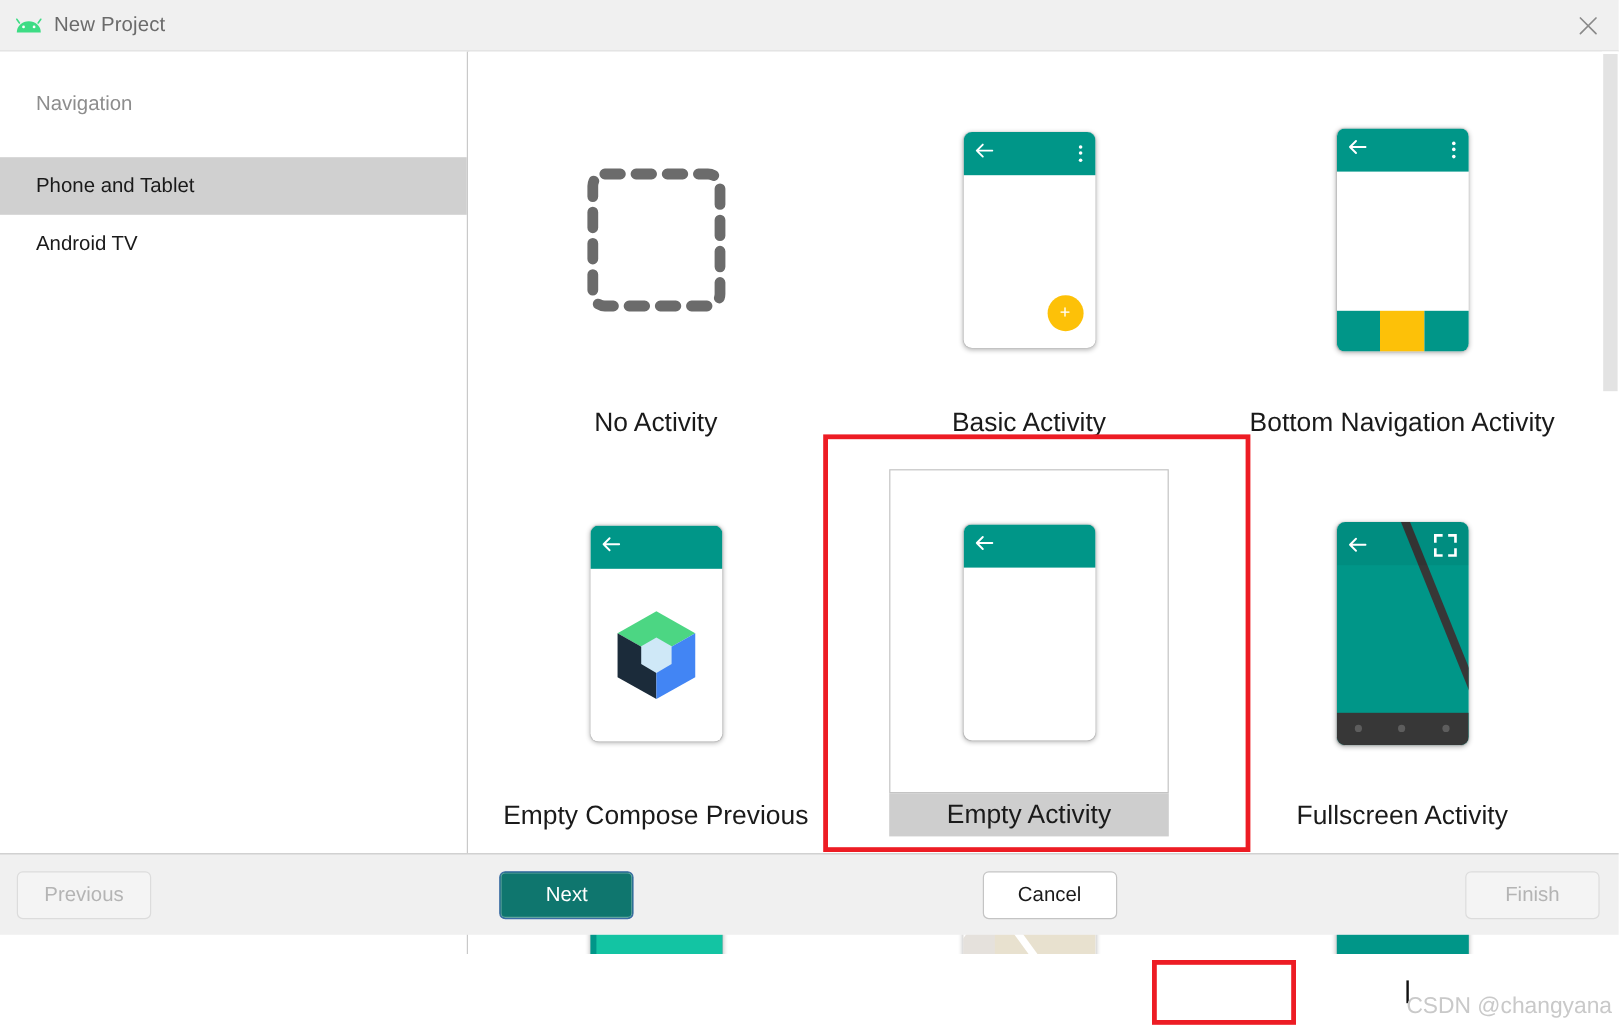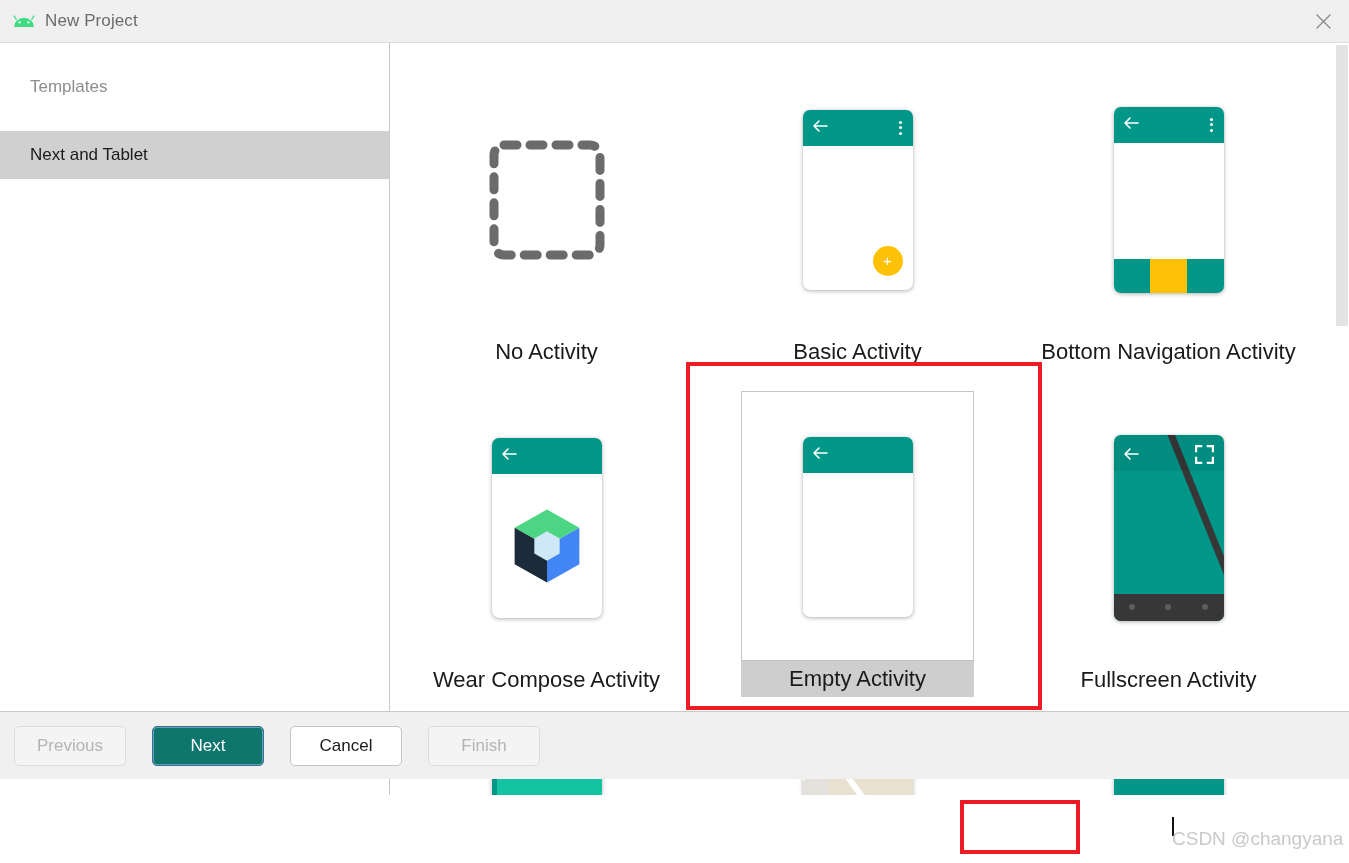--- a/index.html
+++ b/index.html
@@ -305,21 +305,21 @@
 
   
   .footer {
     position: absolute;
     left: 0; bottom: 0;
     width: 1349px; height: 68px;
     background: #f0f0f0;
     border-top: 1px solid #c9c9c9;
     display: flex;
     align-items: center;
-    justify-content: flex-start;
+    justify-content: space-between;
     padding-right: 16px;
     gap: 12px;
   }
   .btn {
     height: 40px;
     min-width: 112px;
     border-radius: 5px;
     font-size: 17px;
     display: flex;
     align-items: center;
@@ -391,23 +391,26 @@
     </div>
     <div class="title-text">New Project</div>
     <div class="titlebar-close">
       <svg width="17" height="17" viewBox="0 0 17 17">
         <path d="M2 2 L15 15 M15 2 L2 15" stroke="#8a8a8a" stroke-width="1.4" stroke-linecap="round"></path>
       </svg>
     </div>
   </div>
 
   <div class="sidebar">
-    <div class="sidebar-header">Templates</div>
+    <div class="sidebar-header">Navigation</div>
     <div class="sidebar-item selected">
-      <span>Next and Tablet</span>
+      <span>Phone and Tablet</span>
+    </div>
+    <div class="sidebar-item">
+      <span>Android TV</span>
     </div>
   </div>
 
   <div class="main">
     <div class="grid">
 
       <div class="grid-row">
 
         <div class="cell">
           <div class="thumb-wrap">
@@ -481,21 +484,21 @@
               <div style="position:absolute;inset:36px 0 0 0;display:flex;align-items:center;justify-content:center;">
                 <svg class="compose-logo" viewBox="0 0 100 108">
                   <polygon points="50,2 96,28 50,54 4,28" fill="#4CD683"></polygon>
                   <polygon points="4,28 50,54 50,106 4,80" fill="#1B2B3A"></polygon>
                   <polygon points="96,28 96,80 50,106 50,54" fill="#4285F4"></polygon>
                   <polygon points="50,33 68,43.5 68,64.5 50,75 32,64.5 32,43.5" fill="#CFE8F7"></polygon>
                 </svg>
               </div>
             </div>
           </div>
-          <div class="cell-label">Wear Compose Activity</div>
+          <div class="cell-label">Empty Compose Previous</div>
         </div>
 
         <div class="cell selected">
           <div class="thumb-wrap">
             <div class="phone">
               <div class="appbar">
                 <span class="back">
                   <svg width="16" height="14" viewBox="0 0 16 14">
                     <path d="M15 7 H2 M7 2 L2 7 L7 12" stroke="#ffffff" stroke-width="1.6" fill="none" stroke-linecap="round" stroke-linejoin="round"></path>
                   </svg>

